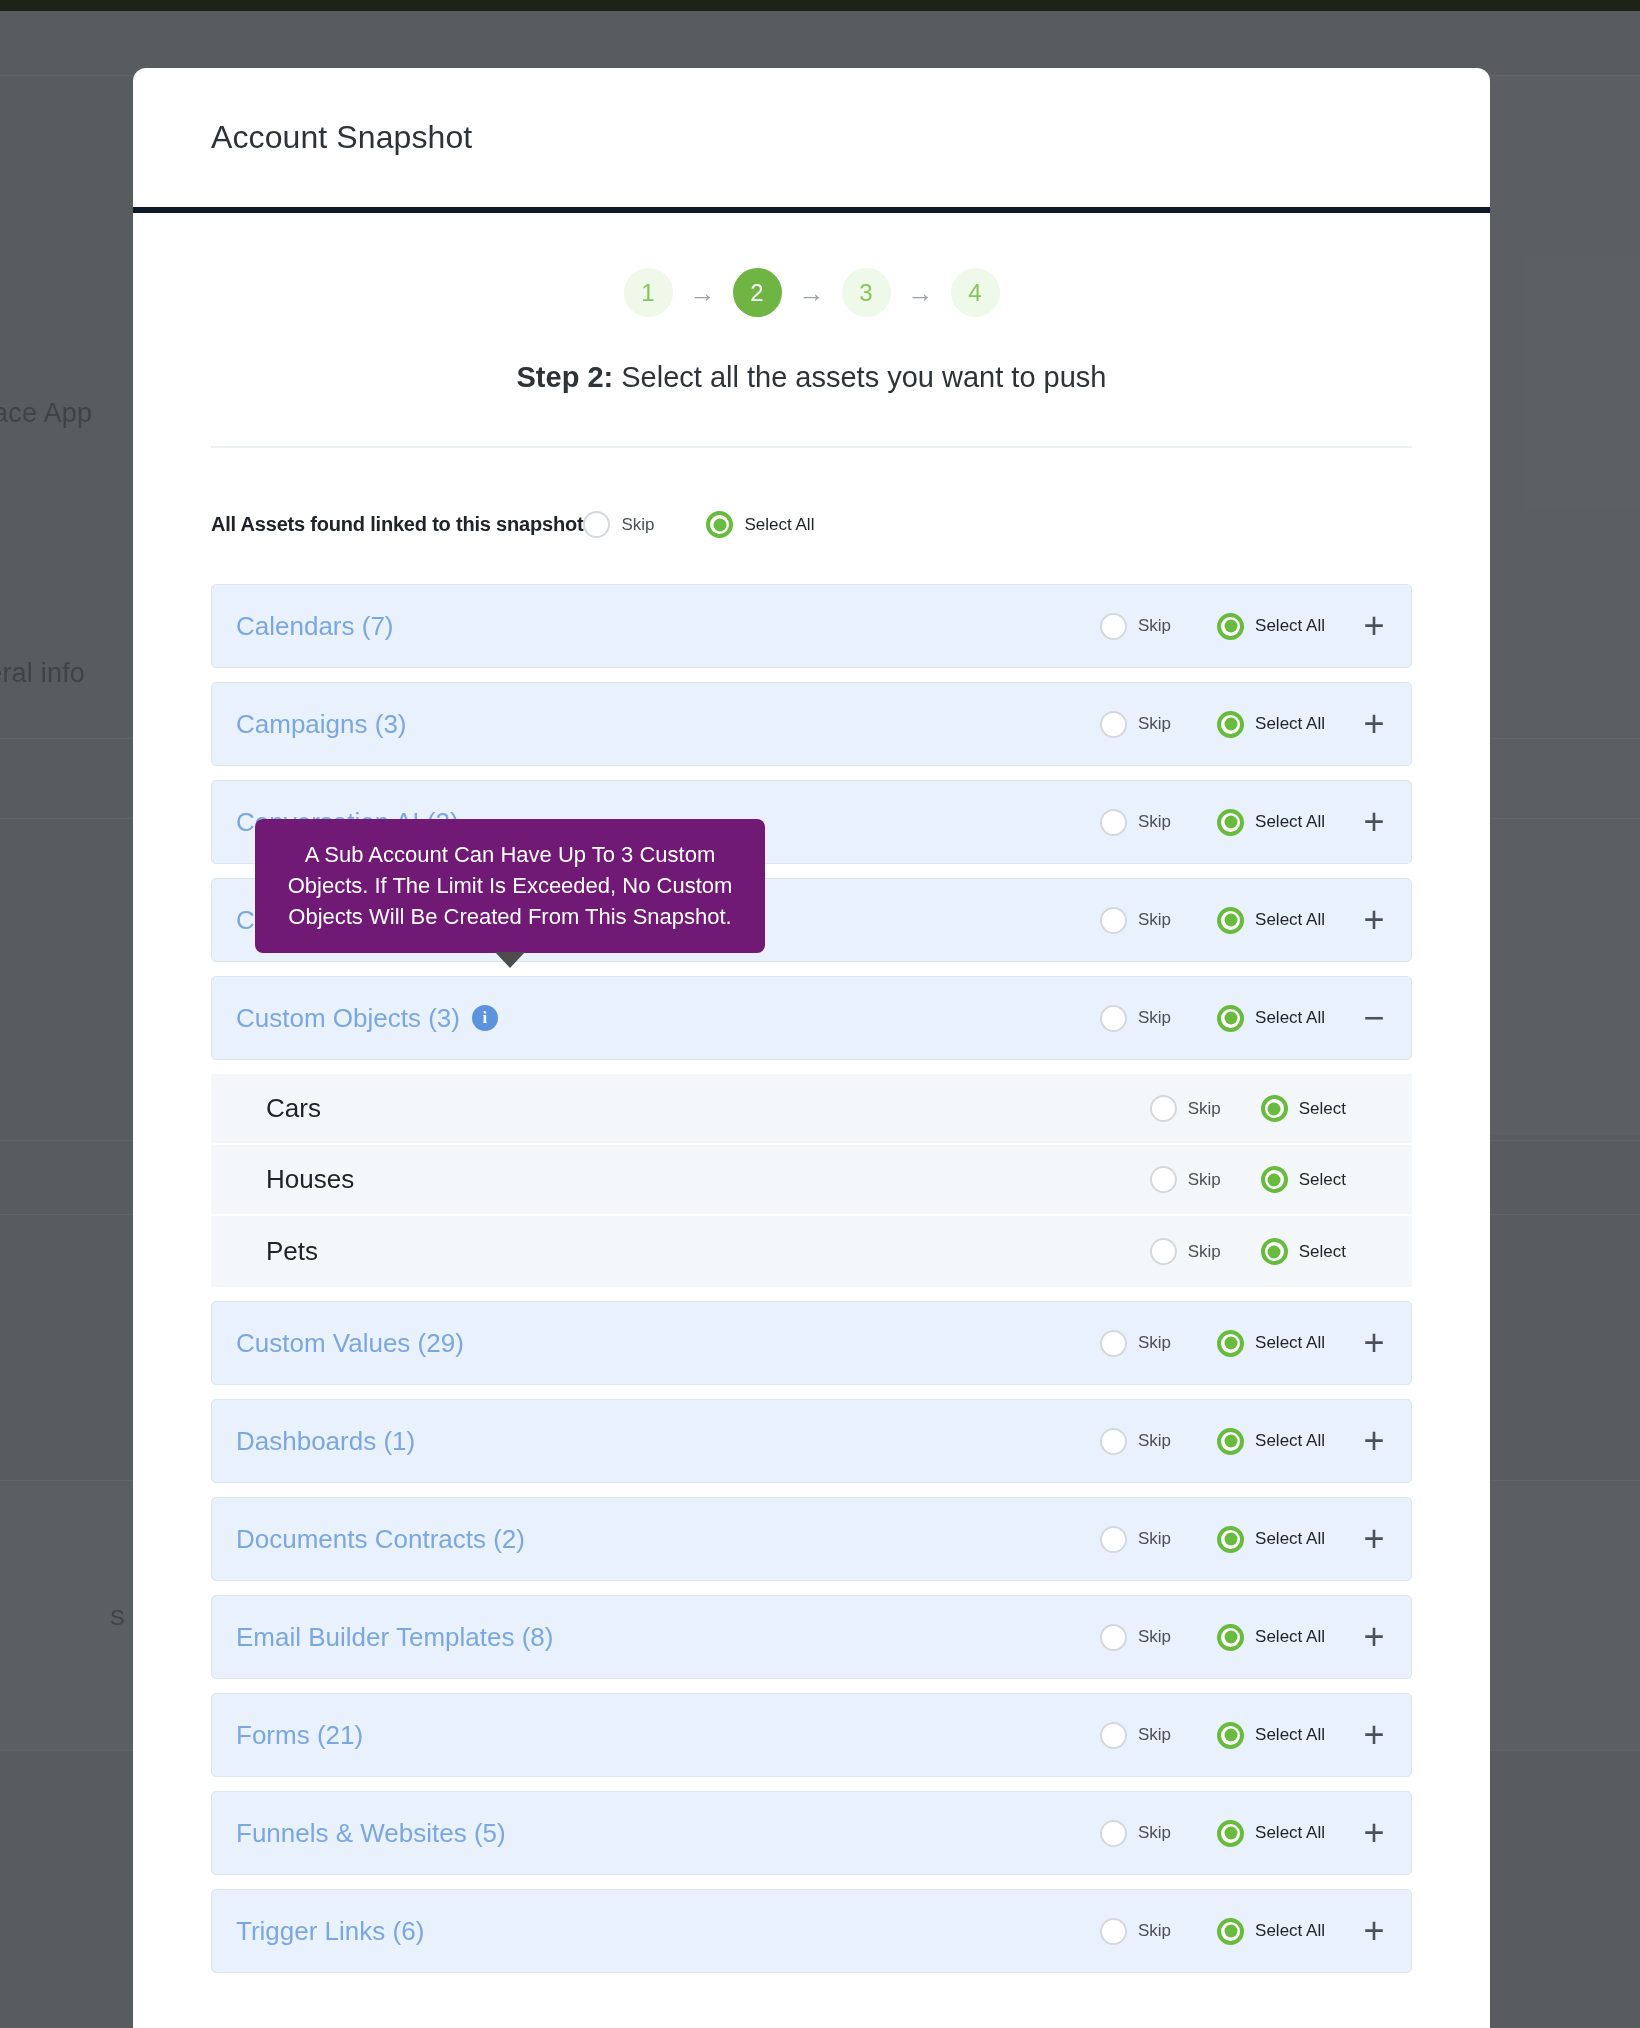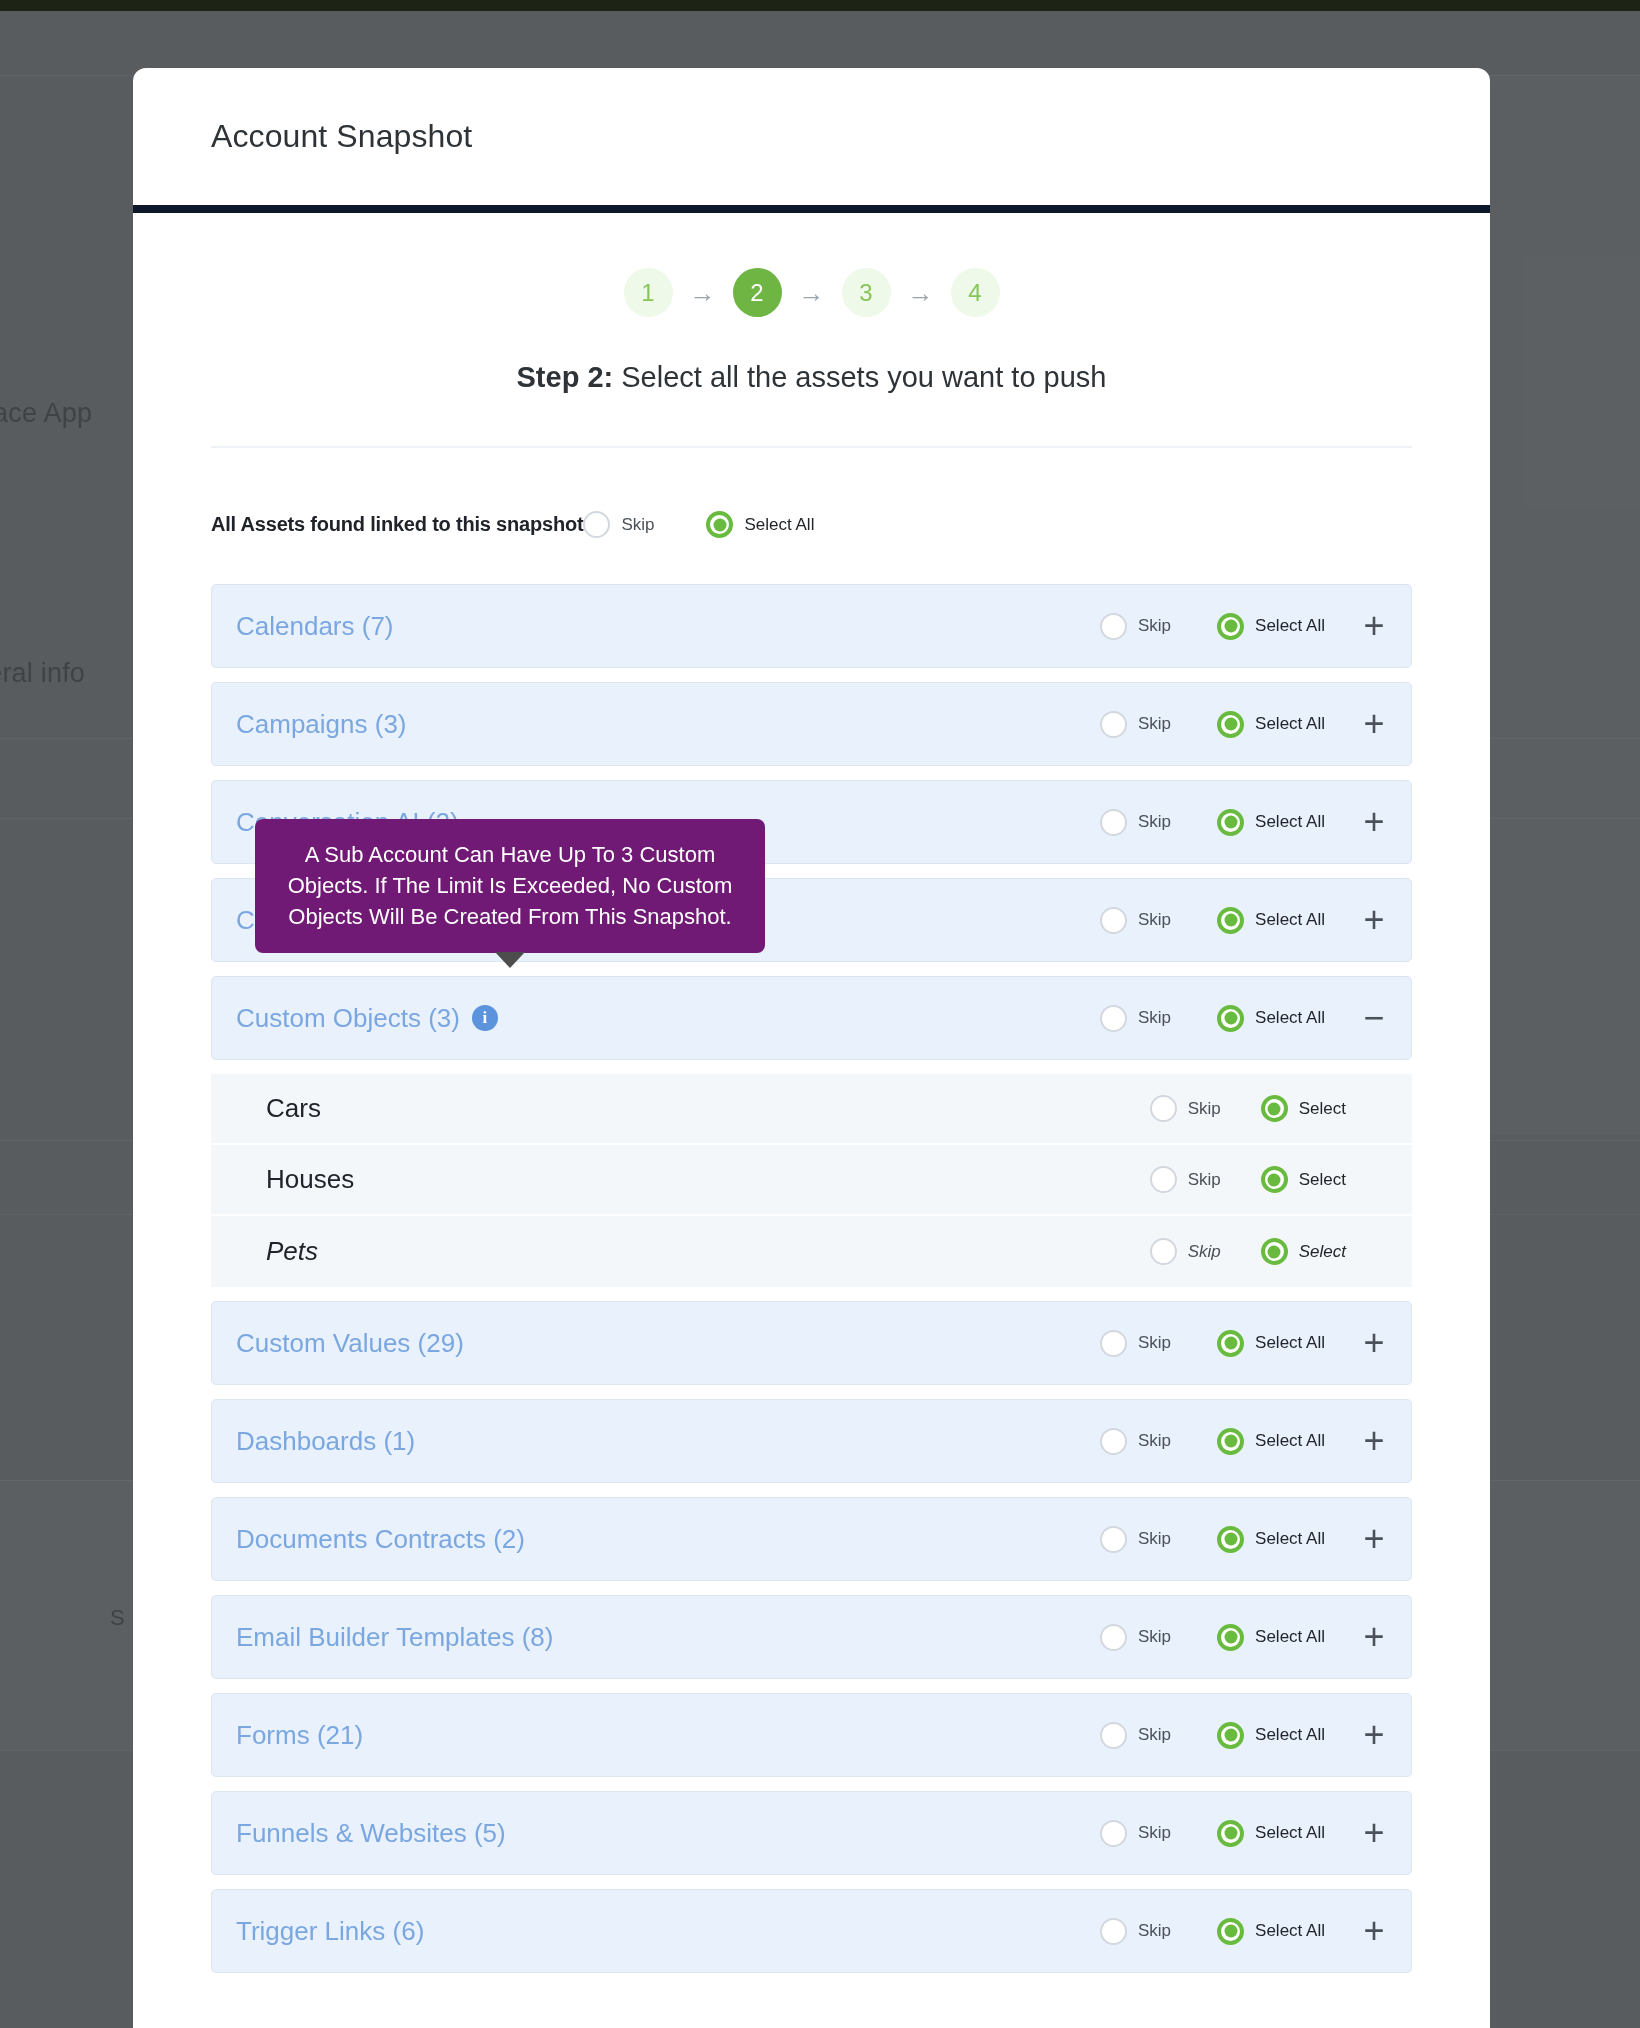--- a/index.html
+++ b/index.html
@@ -30,21 +30,21 @@
   .bg-text.small { font-size: 22px; }
 
   
   #modal {
     position: absolute; left: 133px; top: 68px;
     width: 1357px; height: 2000px;
     background: #ffffff; border-radius: 13px;
     overflow: hidden;
   }
   #modal-header {
-    height: 145px; border-bottom: 8px solid #0f172a;
+    height: 145px; border-bottom: 6px solid #0f172a;
     display: flex; align-items: center; padding-left: 78px;
   }
   #modal-title {
     font-size: 32px; color: #2e3338; font-weight: 400; letter-spacing: .1px;
   }
   #modal-body { padding: 0 78px; }
 
   
   #stepper {
     display: flex; align-items: center; justify-content: center;
@@ -133,21 +133,21 @@
     position: relative;
   }
 
   
   .sub-row {
     height: 71px; background: #f4f7fa;
     border-bottom: 2px solid #ffffff;
     display: flex; align-items: center;
     padding: 0 22px 0 55px;
   }
-  .sub-row:last-child { border-bottom: 0; font-style: italic; }
+  .sub-row:last-child { border-bottom: 0; }
   .sub-name { font-size: 26px; color: #20242a; }
   .sub-controls { margin-left: auto; display: flex; align-items: center; }
   .sub-controls .opt-skip { margin-right: 40px; }
   .sub-controls .opt-select { margin-right: 44px; }
   .sub-group { margin-bottom: 14px; }
 
   
   #tooltip {
     position: absolute; left: 255px; top: 819px;
     width: 510px; background: #701a75; color: #ffffff;

